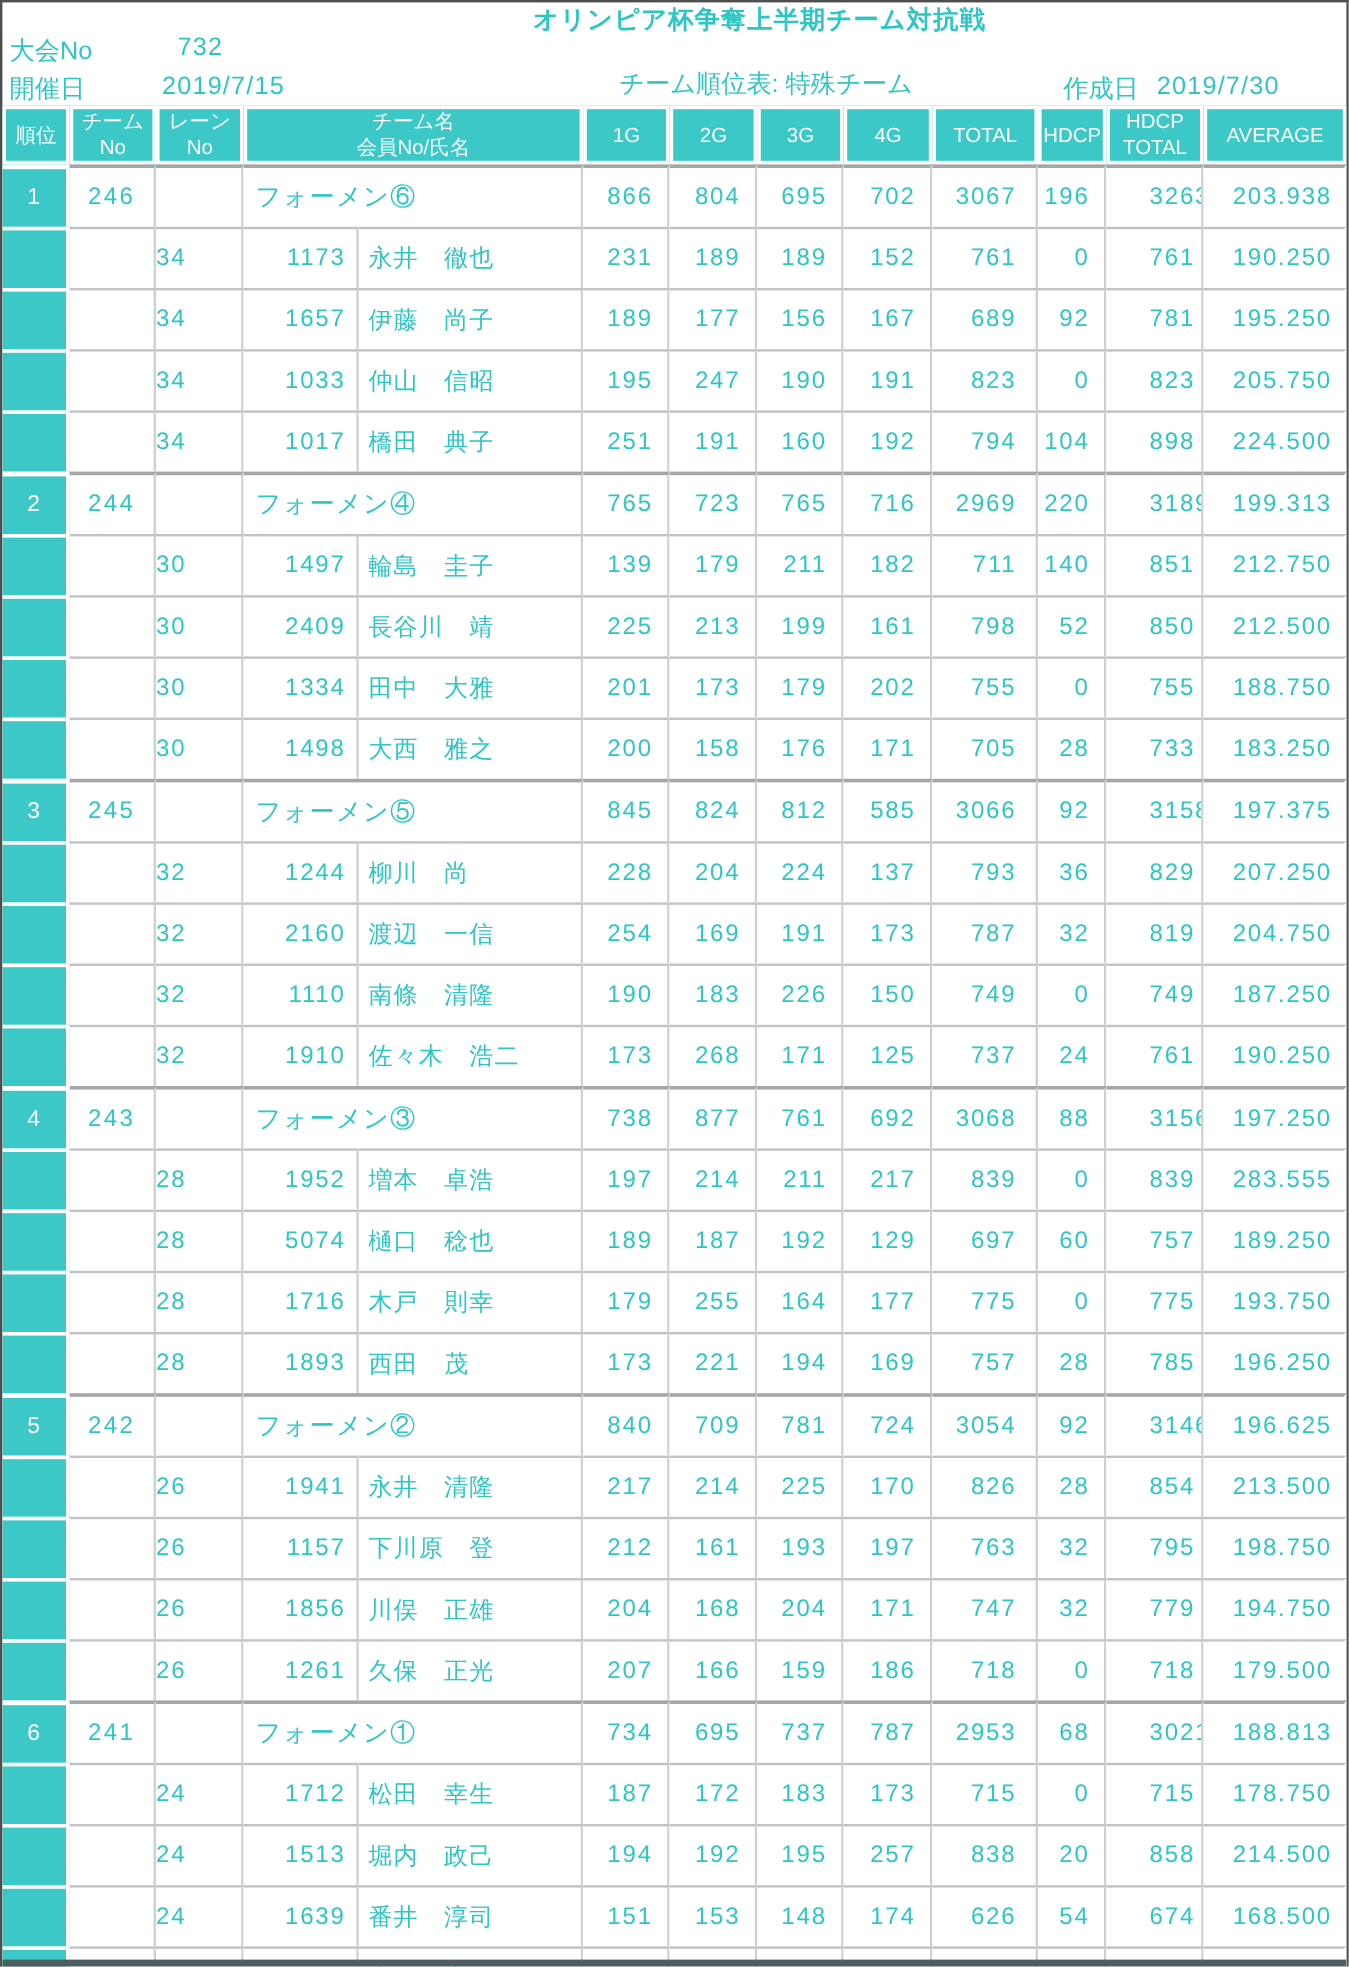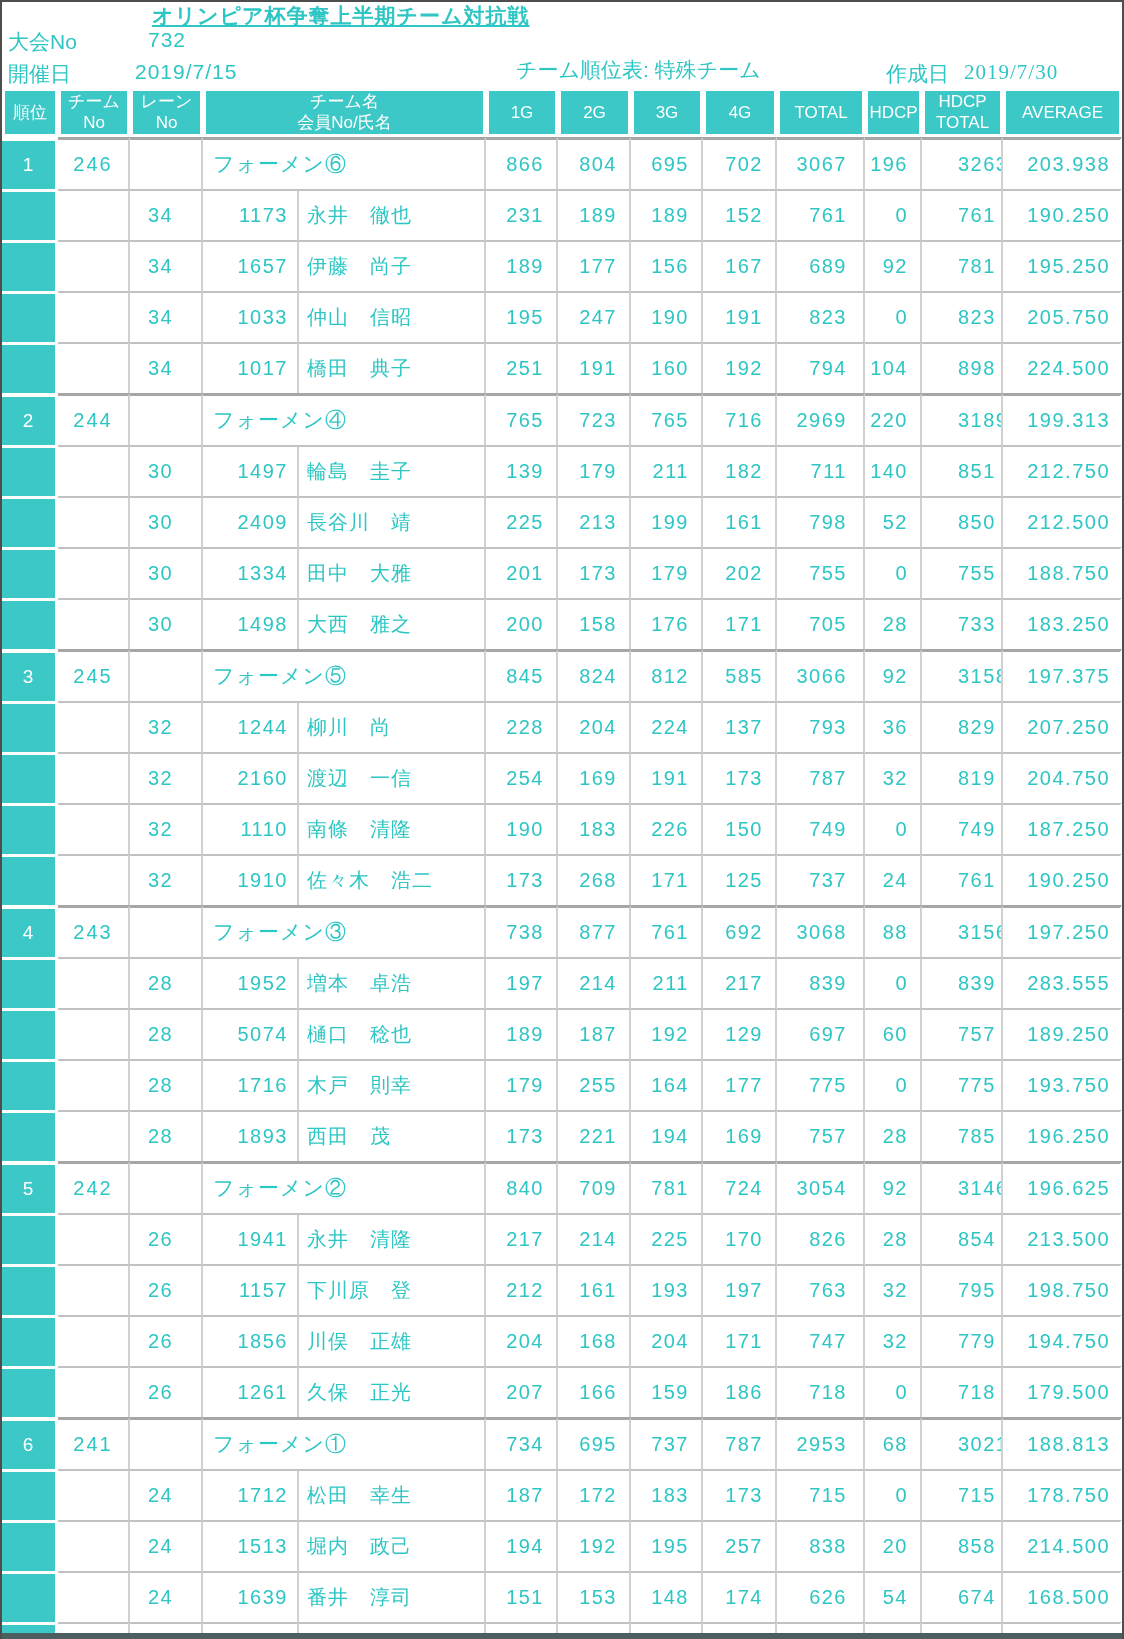--- a/index.html
+++ b/index.html
@@ -21,25 +21,25 @@
     overflow:hidden;
     font-family:"Liberation Sans",sans-serif;
   }
   
   .topbar{position:relative;height:86px;color:var(--txt);}
   .topbar .t{position:absolute;font-size:21px;white-space:nowrap;}
   .pos-tno-label{left:6px;top:26px;}
   .pos-tno-value{left:133px;top:26px;letter-spacing:1px;margin-left:13px;}
   .pos-date-label{left:6px;top:58px;}
   .pos-date-value{left:133px;top:58px;letter-spacing:1px;}
-  .pos-title{left:150px;right:8px;top:0px;text-align:left;
-    font-size:44px;font-weight:bold;letter-spacing:1px;text-decoration:underline;}
+  .pos-title{left:150px;right:8px;top:0px;text-align:center;
+    font-size:44px;font-weight:bold;letter-spacing:1px;}
   .pos-subtitle{left:478px;top:54px;margin-left:36px;}
   .pos-made-label{left:884px;top:58px;}
-  .pos-made-value{left:962px;top:58px;letter-spacing:1px;font-family:Liberation Serif, serif;}
+  .pos-made-value{left:962px;top:58px;letter-spacing:1px;}
 
   
   table{border-collapse:separate;border-spacing:0;width:1120px;table-layout:fixed;}
   thead th{
     background:var(--fill);color:#fff;
     font-weight:normal;font-size:17px;line-height:1.25;
     height:40px;vertical-align:middle;text-align:center;
     border:3px solid #fff;padding:0;
   }
   tbody td{
@@ -53,21 +53,21 @@
   td.rank{
     background:var(--fill);color:#fff;text-align:center;
     border-top:3px solid #fff;border-right:3px solid #fff;
     font-size:19px;letter-spacing:1px;
   }
   tr.team-row td.rank{border-top:4px solid #fff;}
   td.n{text-align:right;padding-right:12px;letter-spacing:1.5px;}
   td.total{padding-right:16px;margin-left:20px;}
   td.ht{padding-right:10px;padding-left:36px;}
   td.avg{padding-right:10px;border-right:2px solid #fff;}
-  td.lane{text-align:center;padding-right:10px;letter-spacing:1.5px;}
+  td.lane{text-align:left;padding-right:10px;letter-spacing:1.5px;}
   td.mno{text-align:right;padding-right:9px;letter-spacing:1.5px;}
   td.tno{text-align:center;letter-spacing:2px;}
   td.name{text-align:left;padding-left:8px;letter-spacing:1px;}
   td.tname{text-align:left;padding-left:10px;font-size:21px;letter-spacing:1px;margin-left:29px;}
   .bottom-strip{position:absolute;left:0;right:0;bottom:0;height:6px;background:#4c5e60;}
 </style>
 </head>
 <body>
 
 <div class="page">

